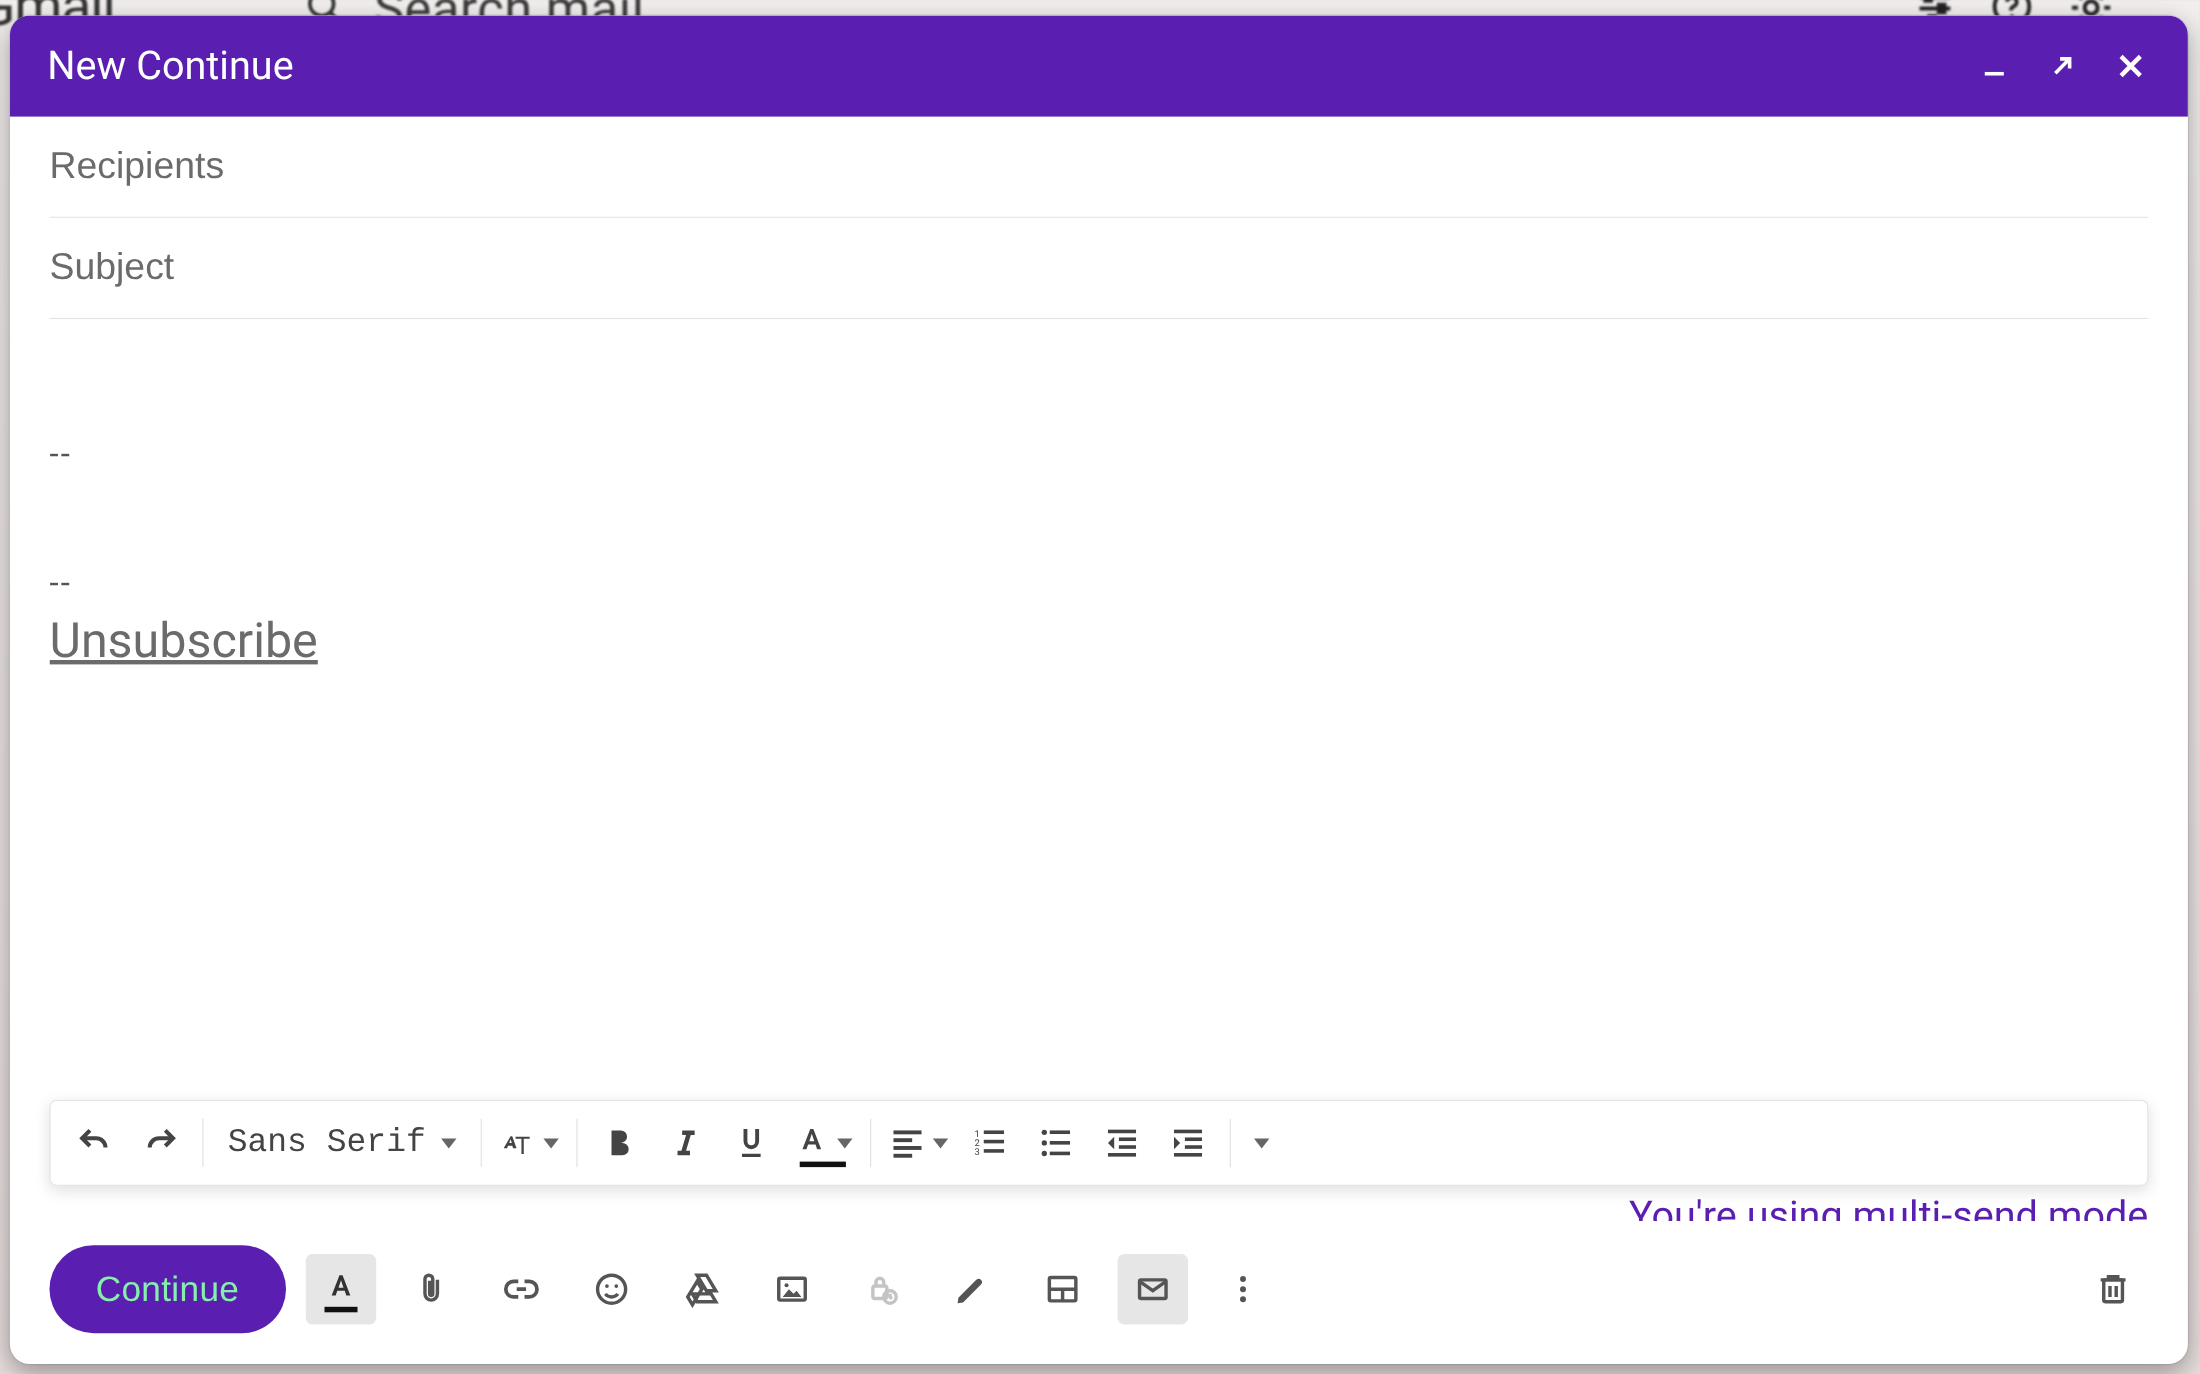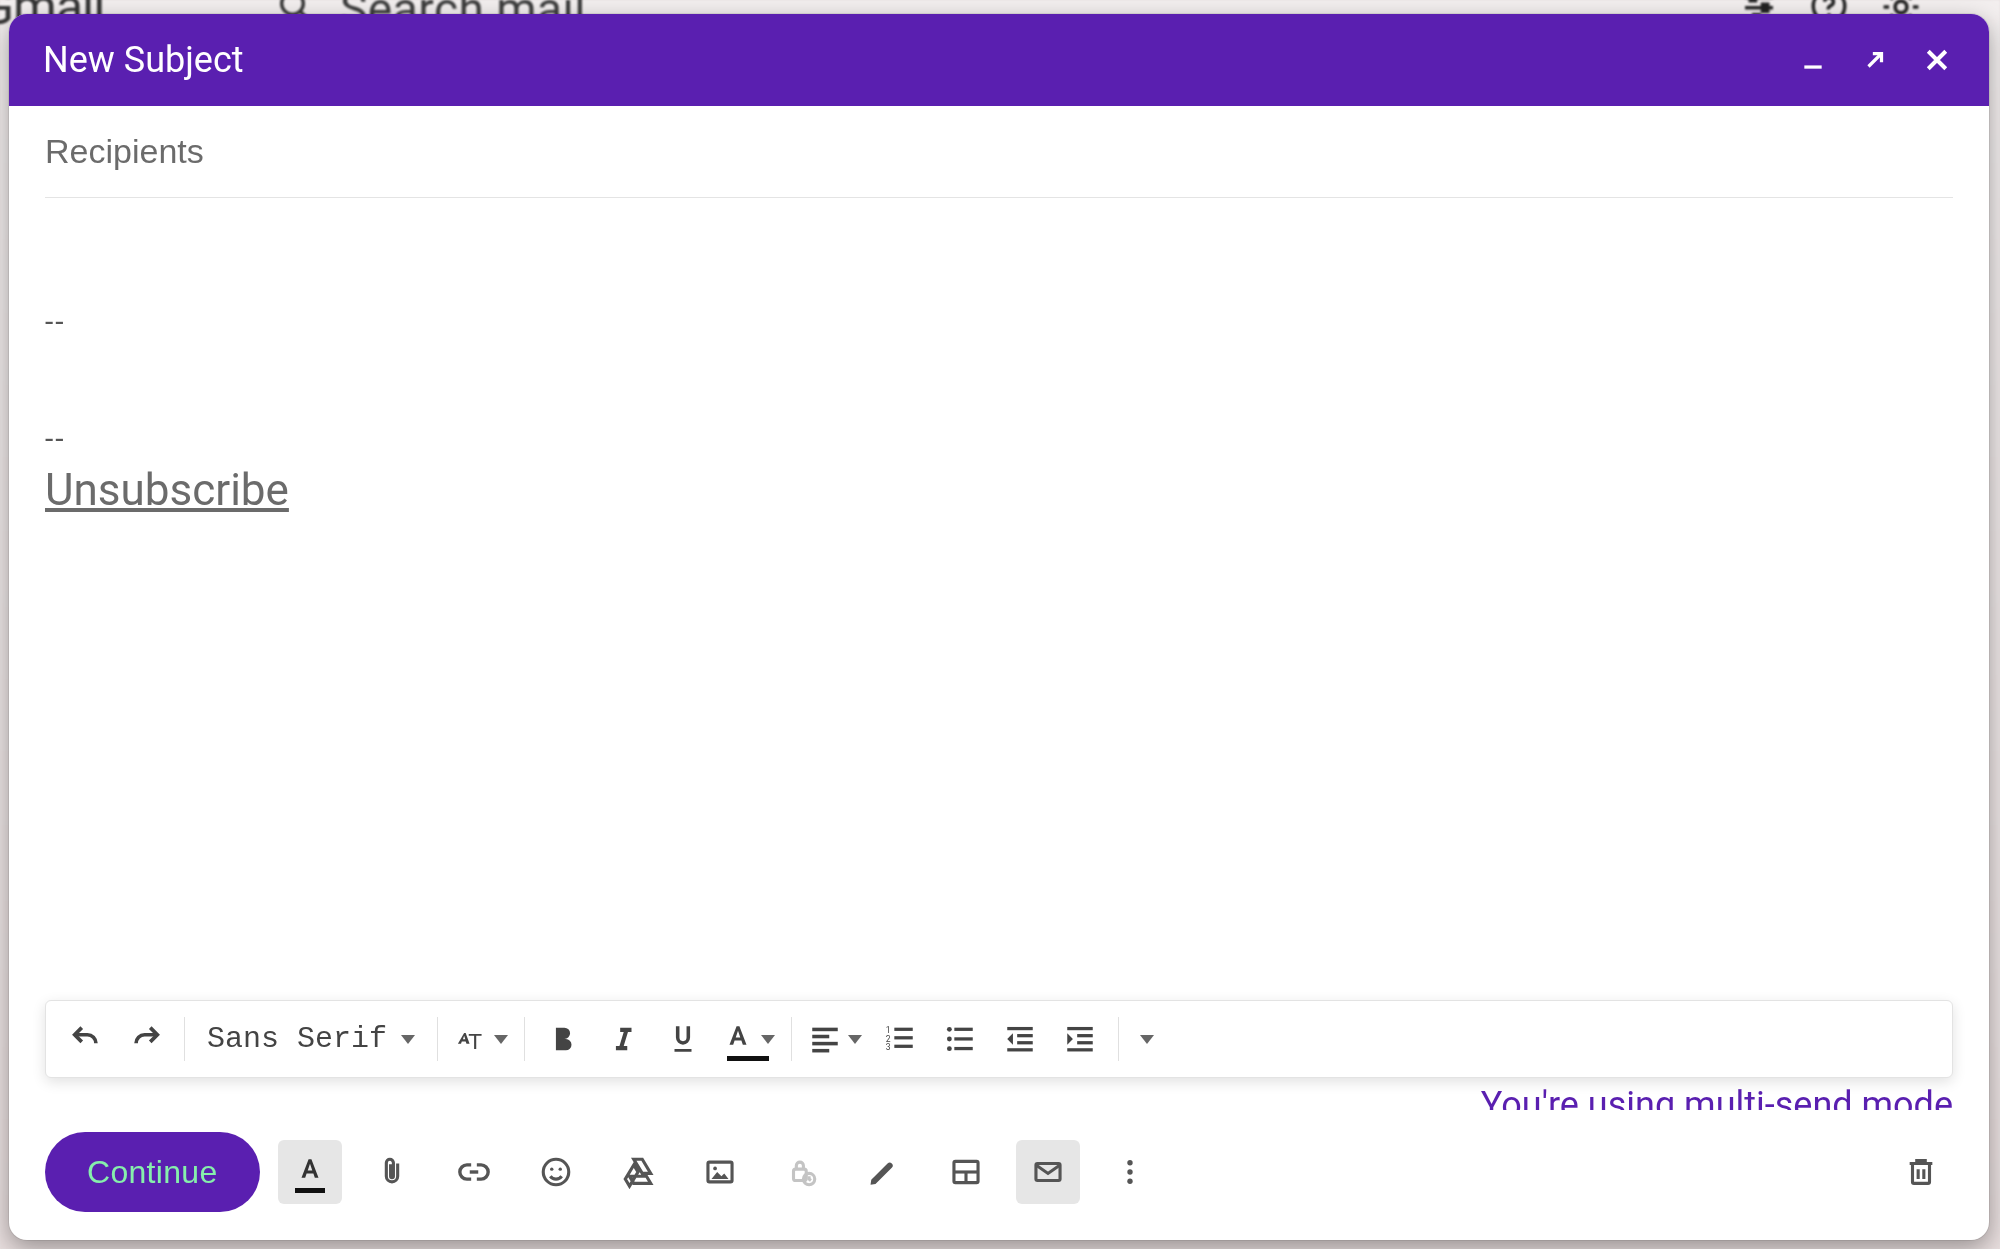--- a/index.html
+++ b/index.html
@@ -177,21 +177,21 @@
     <svg viewBox="0 0 24 24" width="44" height="44" fill="none" stroke="#222" stroke-width="2">
         <circle cx="12" cy="12" r="3.2"></circle>
         <path d="M12 2.5v3M12 18.5v3M21.5 12h-3M5.5 12h-3M18.4 5.6l-2.1 2.1M7.7 16.3l-2.1 2.1M18.4 18.4l-2.1-2.1M7.7 7.7 5.6 5.6"></path>
       </svg>
   </span>
 </div>
 
 <div class="compose-window">
 
   <div class="titlebar">
-    <div class="titlebar-title">New Subject</div>
+    <div class="titlebar-title">New Continue</div>
     <div class="titlebar-actions">
       <div class="tb-btn" title="Minimize">
         <svg viewBox="0 0 24 24">
             <rect x="4" y="17" width="16" height="3" fill="#fff"></rect>
           </svg>
       </div>
       <div class="tb-btn" title="Full screen">
         <svg viewBox="0 0 24 24" fill="none" stroke="#fff" stroke-width="3">
             <path d="M6 18 L18 6"></path>
             <path d="M10 6h8v8"></path>
@@ -201,20 +201,23 @@
         <svg viewBox="0 0 24 24" fill="none" stroke="#fff" stroke-width="3.2">
             <path d="M5 5l14 14M19 5L5 19"></path>
           </svg>
       </div>
     </div>
   </div>
 
   <div class="pane">
     <div class="field-row">
       <input class="field-input" placeholder="Recipients" style="">
+    </div>
+    <div class="field-row">
+      <input class="field-input" placeholder="Subject" style="">
     </div>
 
     <div class="body-area">
       <div class="body-content">
         <div class="sep">--</div>
         <div class="sep2">--</div>
         <a class="unsub">Unsubscribe</a>
       </div>
     </div>
 

